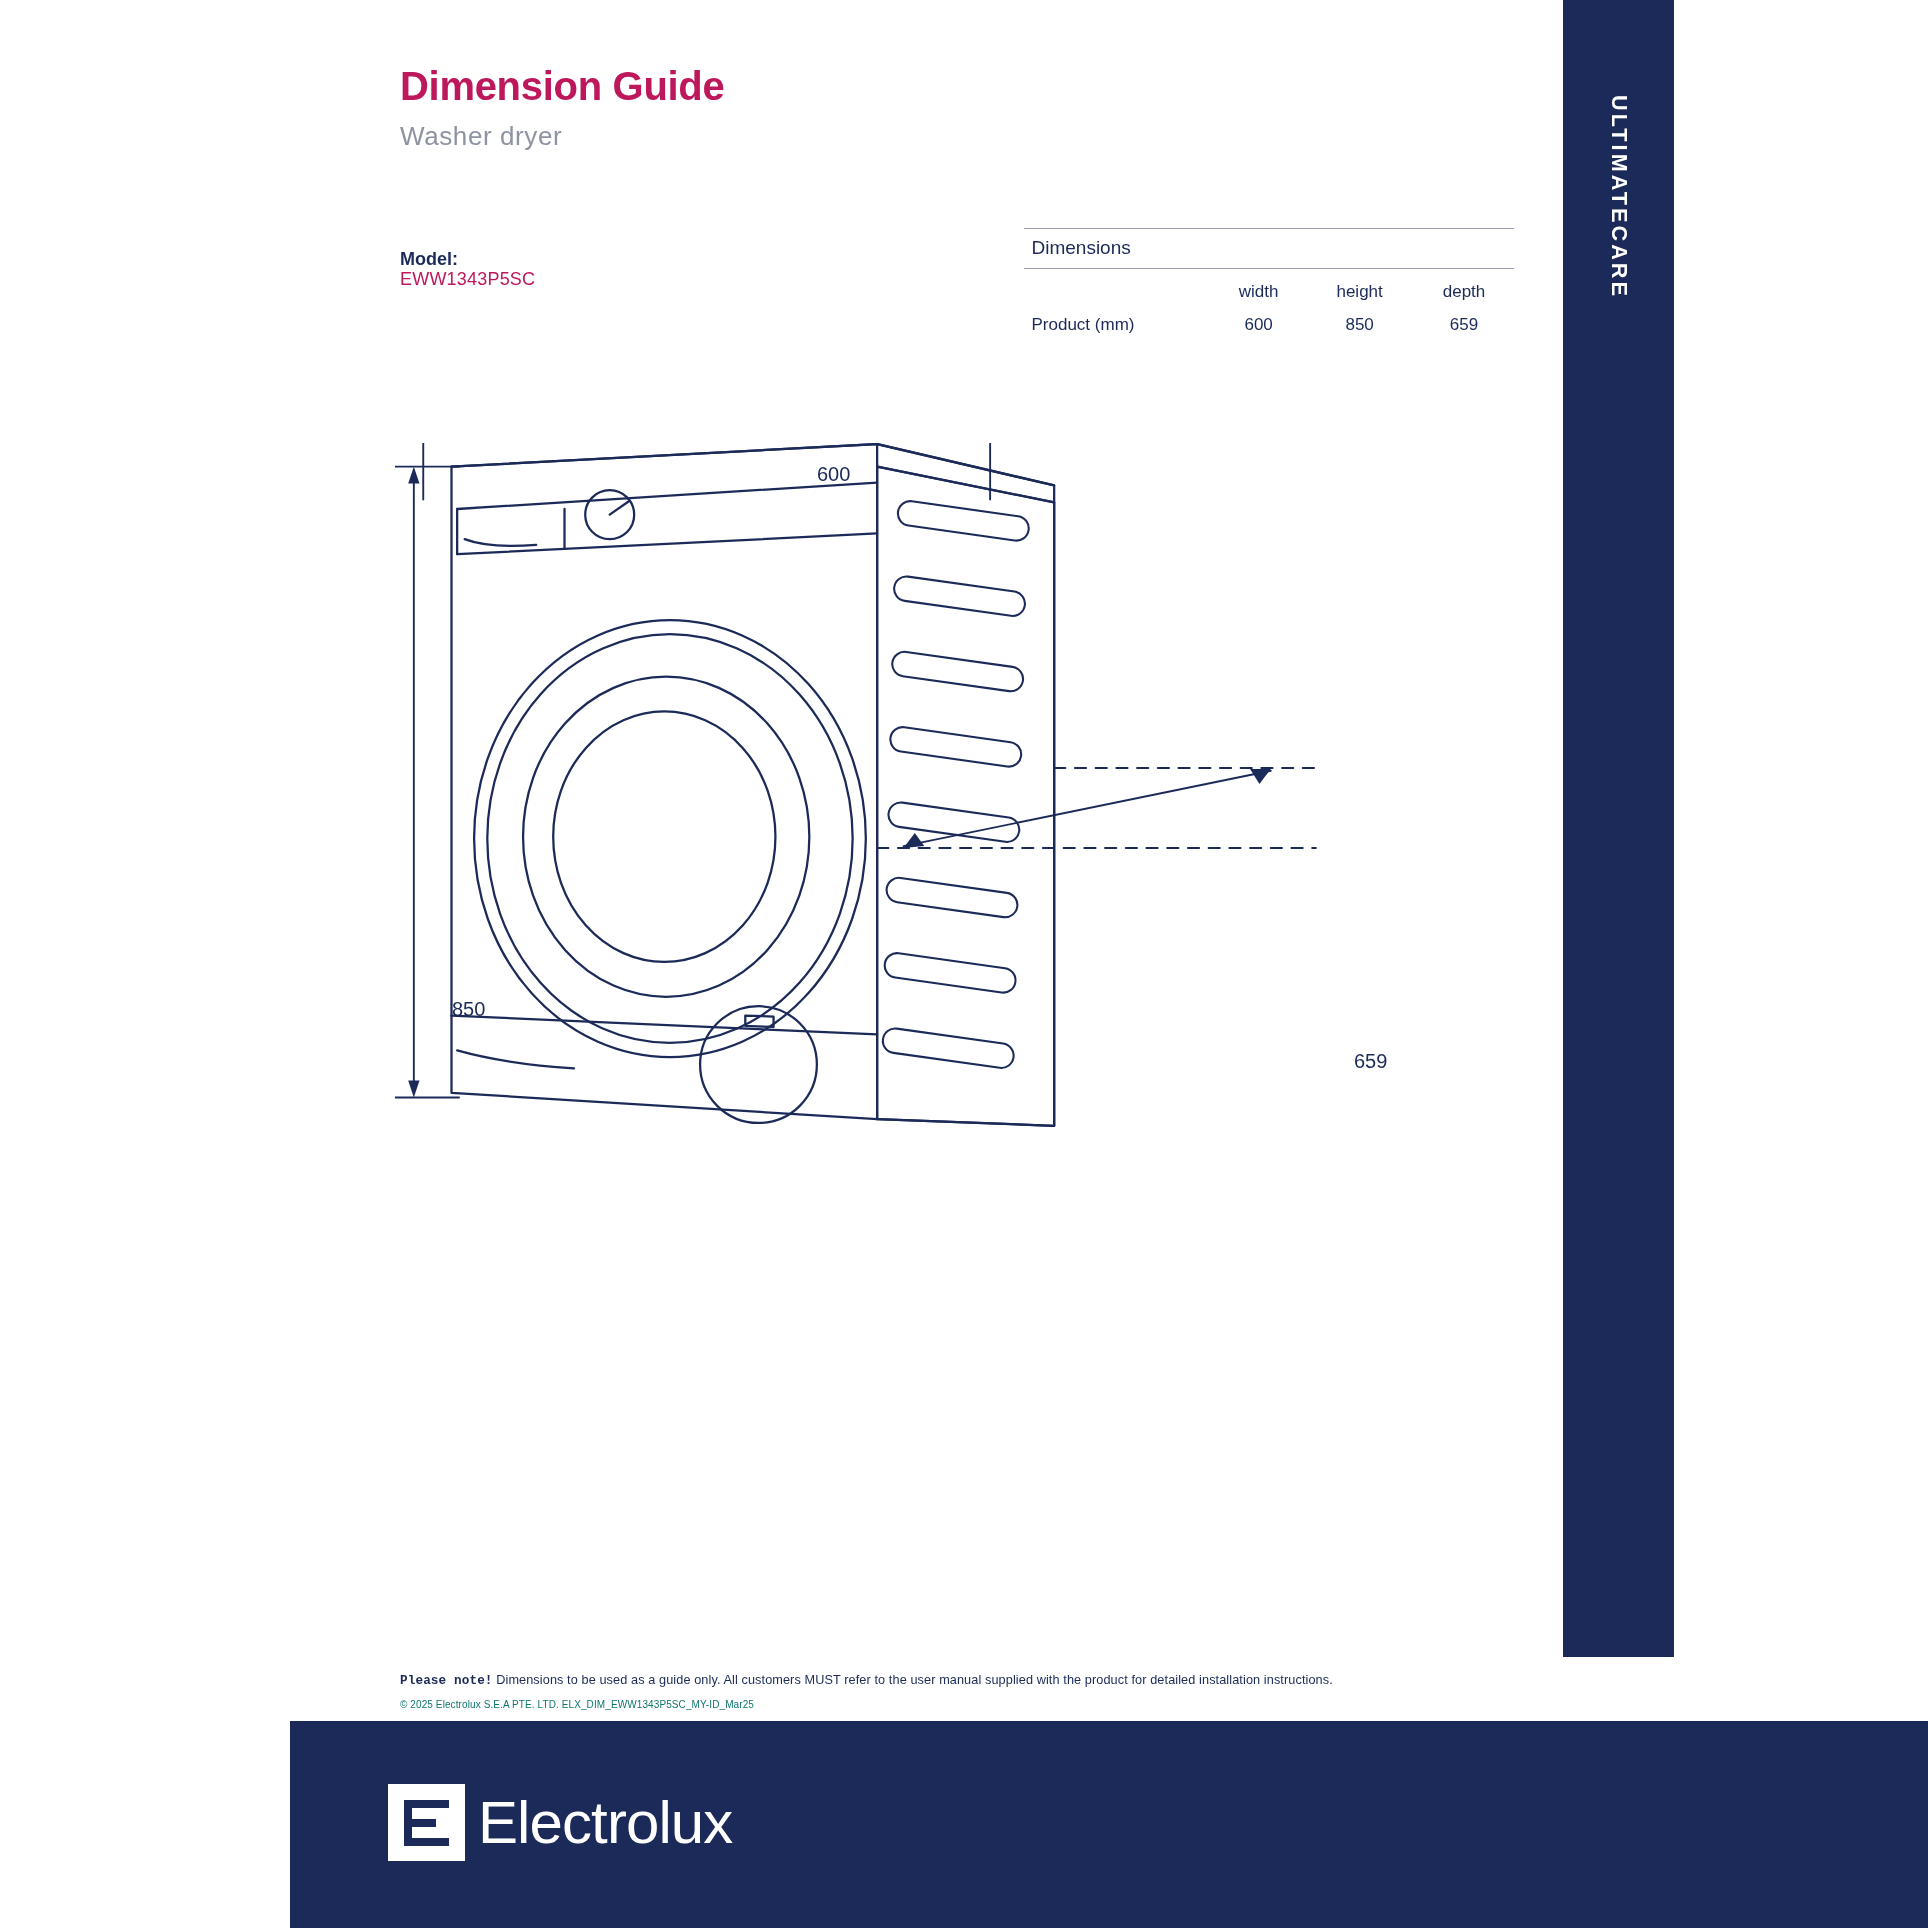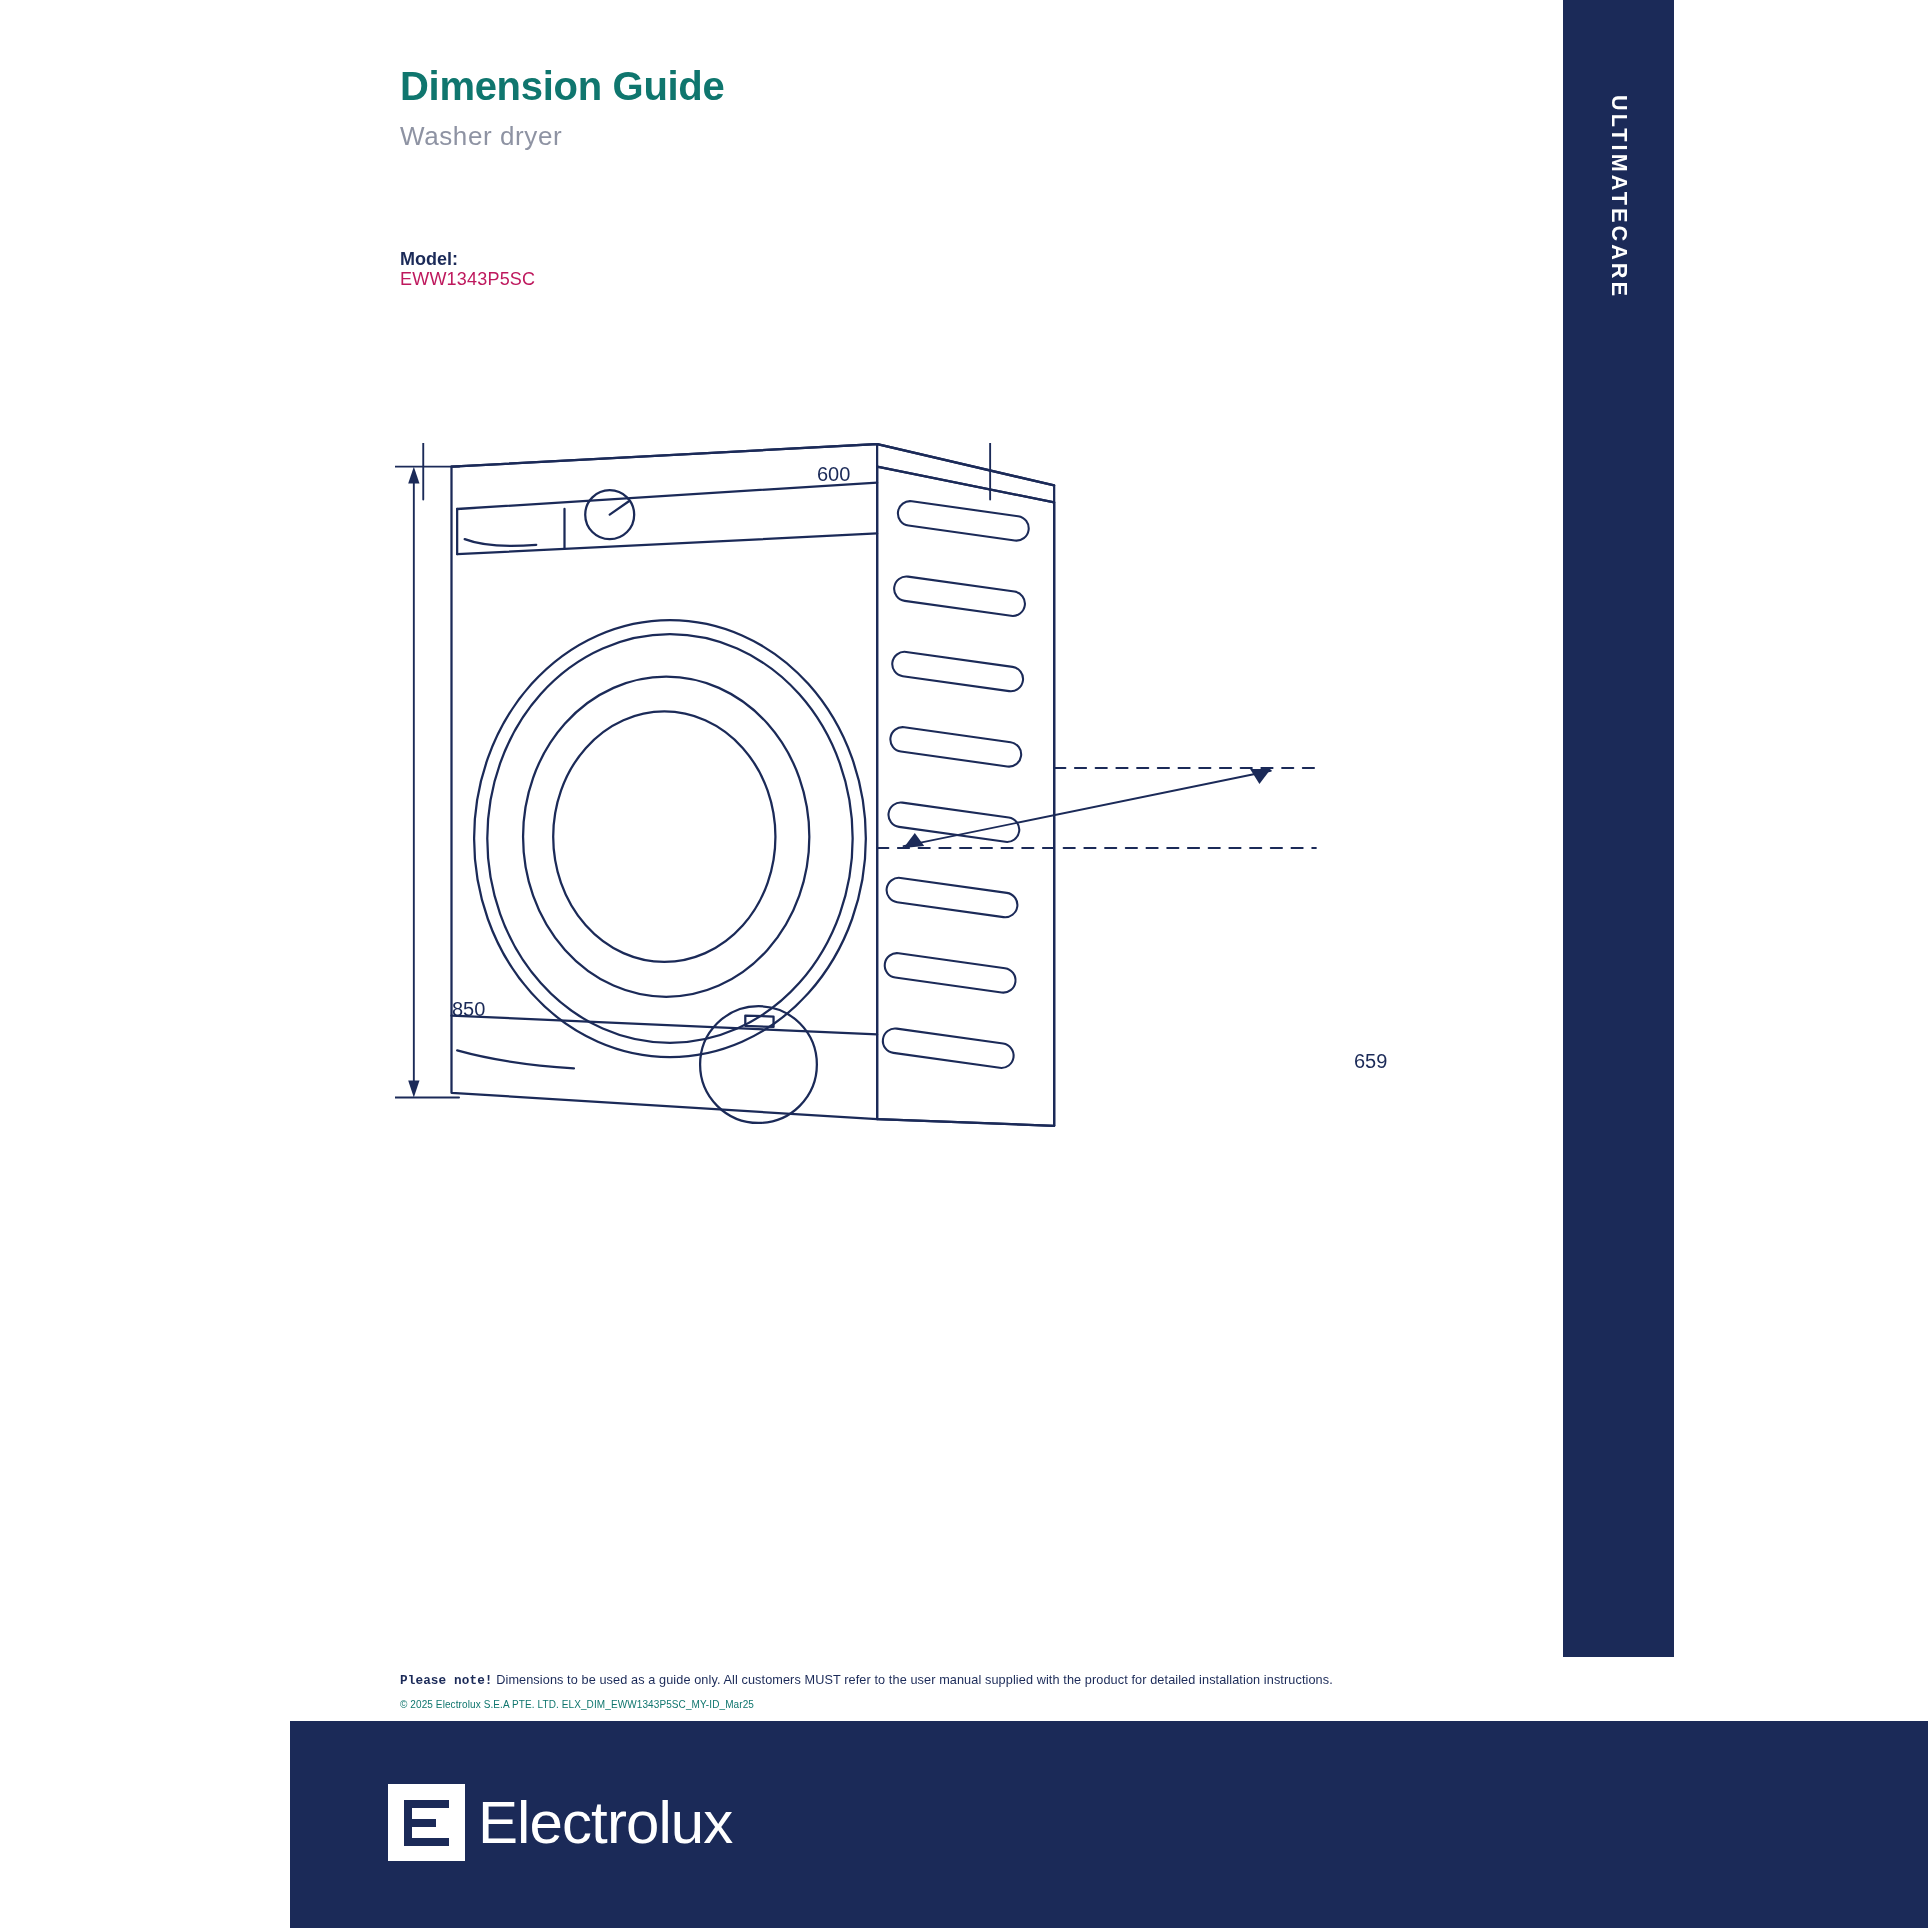--- a/index.html
+++ b/index.html
@@ -78,21 +78,21 @@
     font-family: "Liberation Sans", sans-serif;
     text-align: right;
   }
 
   
   .title {
     position: absolute;
     left: 400px; top: 64px;
     font-size: 40px;
     font-weight: bold;
-    color: #0f766e;
+    color: #be185d;
     letter-spacing: -0.3px;
   }
   .subtitle {
     position: absolute;
     left: 400px; top: 121px;
     font-size: 26px;
     color: #8e93a3;
     letter-spacing: 0.6px;
   }
 
@@ -188,20 +188,41 @@
   <div class="right-band-text">
     <span>ULTIMATECARE</span>
   </div>
 
   <div class="title">Dimension Guide</div>
   <div class="subtitle">Washer dryer</div>
 
   <div class="model-label">Model:</div>
   <div class="model-value">EWW1343P5SC</div>
 
+  <div class="dim-table">
+    <div class="dim-rule"></div>
+    <div class="dim-caption">Dimensions</div>
+    <div class="dim-rule"></div>
+    <table class="dim-grid">
+      <tbody>
+          <tr class="head">
+        <td class="lab"></td>
+        <td>width</td>
+        <td>height</td>
+        <td>depth</td>
+      </tr>
+      <tr>
+        <td class="lab">Product (mm)</td>
+        <td>600</td>
+        <td>850</td>
+        <td>659</td>
+      </tr>
+    </tbody>
+      </table>
+  </div>
 
   <svg class="drawing" viewBox="0 0 1200 1100">
     <g fill="none" stroke="#1b2a58" stroke-width="2.4" stroke-linejoin="round" stroke-linecap="round">
 
       <g>
         <line x1="30" y1="-20" x2="30" y2="60" stroke-width="2"></line>
         <line x1="632" y1="-85" x2="632" y2="60" stroke-width="2"></line>
         <line x1="36" y1="-20" x2="626" y2="-20" stroke-width="2"></line>
         <polygon points="30,-20 48,-26 48,-14" fill="#1b2a58" stroke="none"></polygon>
         <polygon points="632,-20 614,-26 614,-14" fill="#1b2a58" stroke="none"></polygon>

